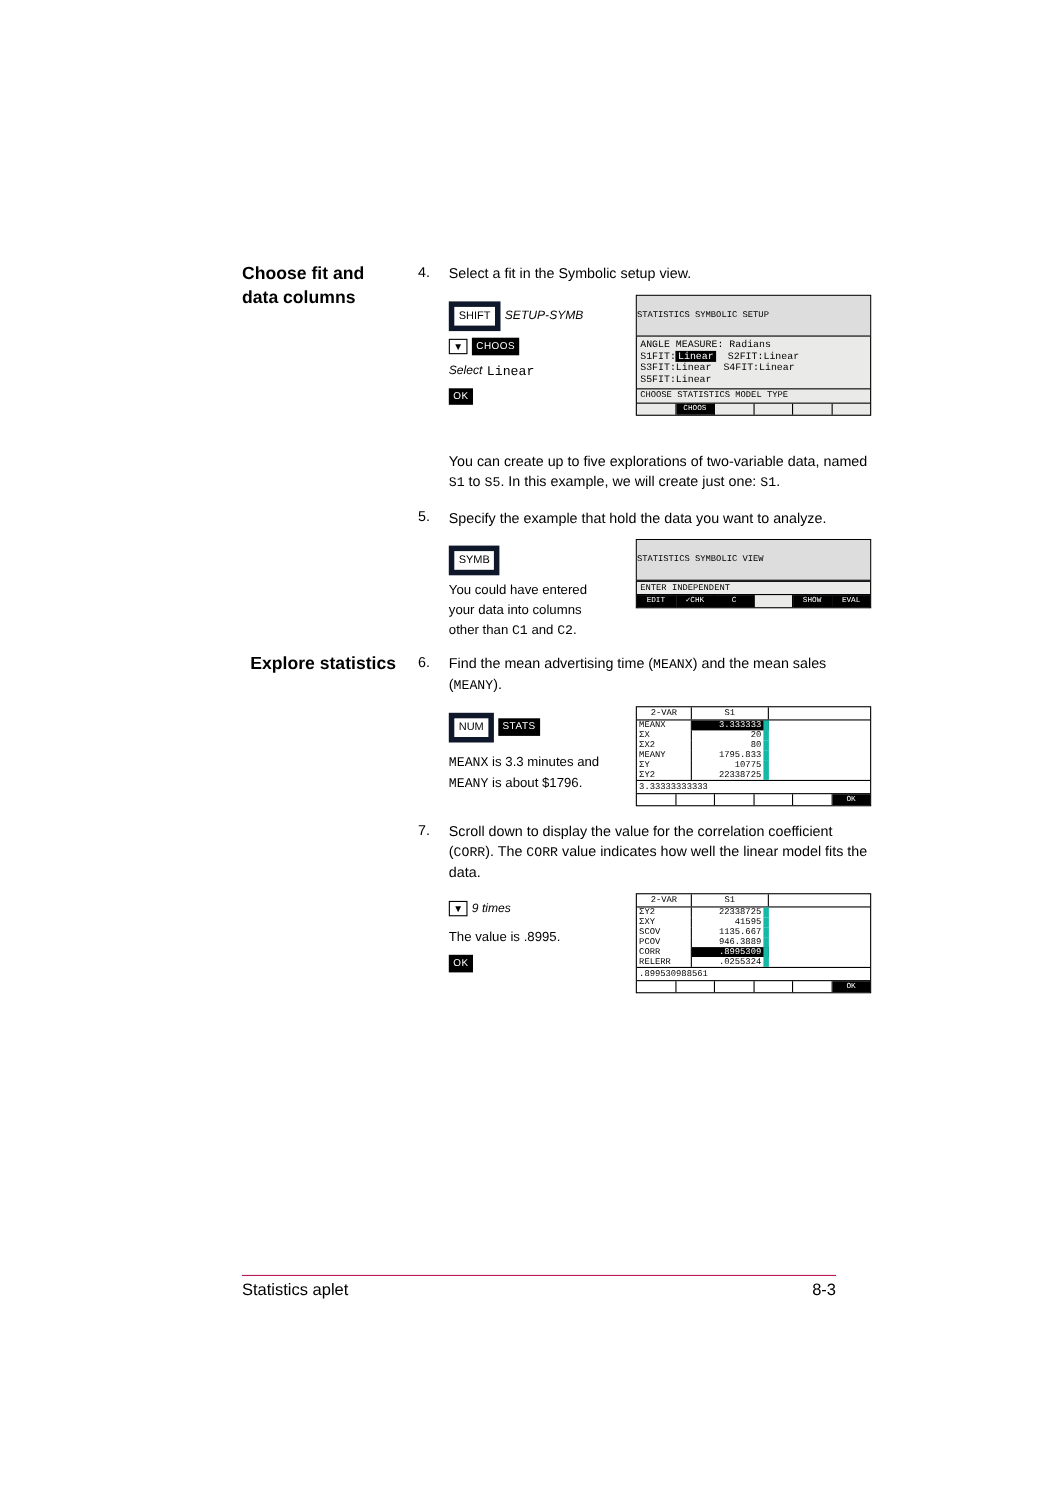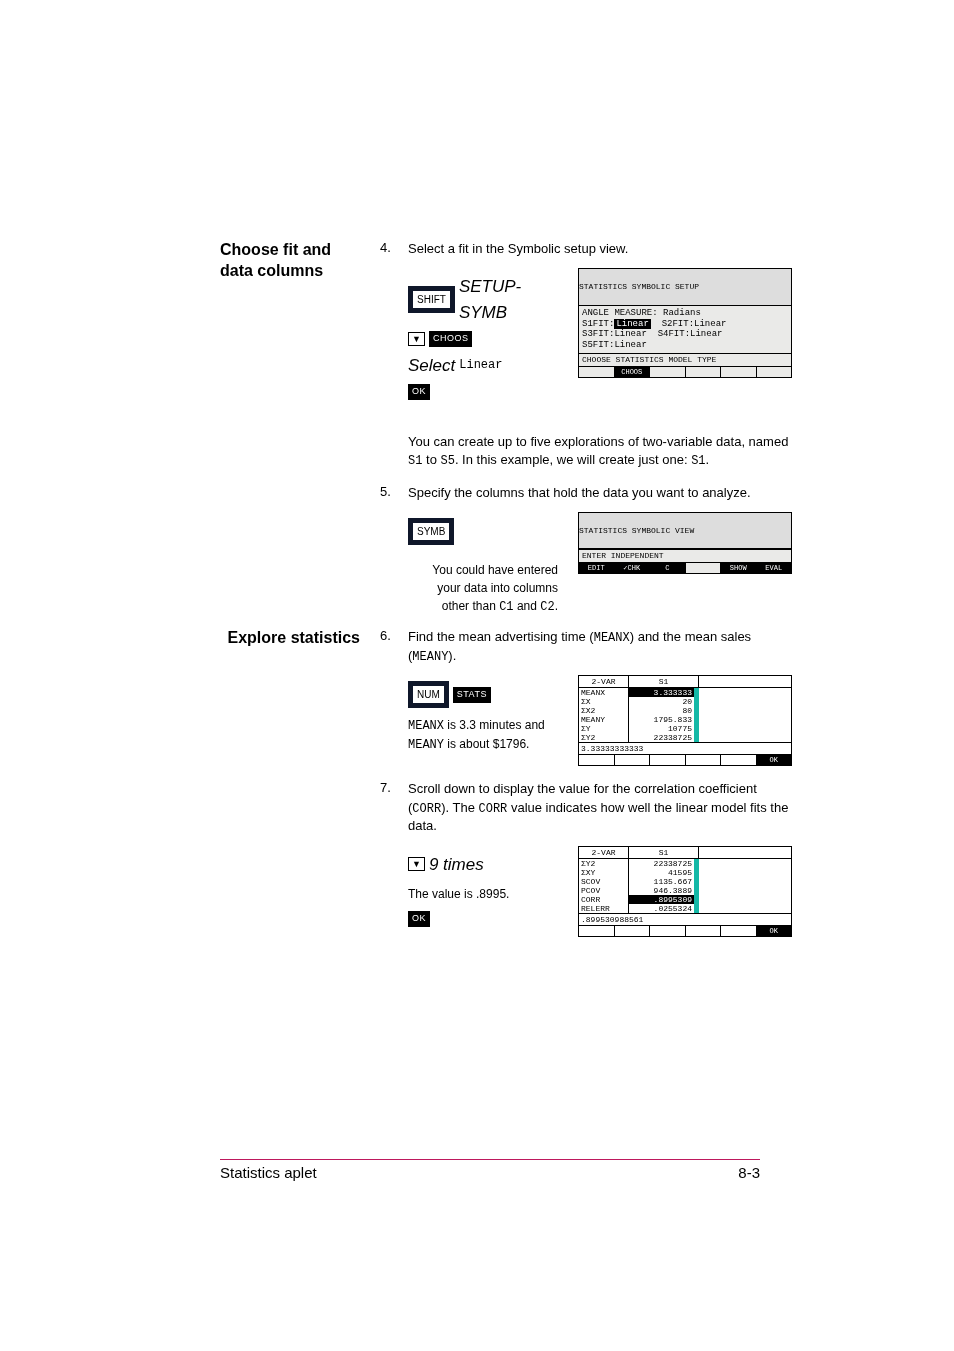--- a/index.html
+++ b/index.html
@@ -59,21 +59,21 @@
       font-family: Arial, sans-serif;
       letter-spacing: 0.5px;
     }
     .key-arrow {
       display: inline-block;
       border: 1px solid #000;
       font-size: 9px;
       padding: 0 3px;
       line-height: 12px;
     }
-    .ital { font-style: italic; font-size: 17px; }
+    .ital { font-style: italic; font-size: 11px; }
     .mono { font-family: "Courier New", monospace; font-size: 12px; }
     .after-text { line-height: 1.4; margin-top: 14px; margin-bottom: 14px; }
     .keys-and-screen {
       display: flex;
       gap: 20px;
       margin-top: 8px;
       align-items: flex-start;
     }
     .keys-col { width: 150px; font-size: 12px; line-height: 1.5; }
     .screen {
@@ -192,29 +192,29 @@
           </div>
         </div>
       </div>
 
       <div class="after-text" style="margin-left:28px;margin-top:33px;">
         <span>You can create up to five explorations of two-variable data, named </span><span class="mono">S1</span><span> to </span><span class="mono">S5</span><span>. In this example, we will create just one: </span><span class="mono">S1</span><span>.</span>
       </div>
 
       <div class="step">
         <div class="step-num">5.</div>
-        <div class="step-body">Specify the columns that hold the data you want to analyze.</div>
+        <div class="step-body">Specify the example that hold the data you want to analyze.</div>
       </div>
 
       <div class="keys-and-screen" style="margin-left:28px;">
         <div class="keys-col">
           <div class="key-row">
               <span class="key-soft">SYMB</span>
             </div>
-          <div style="margin-top:16px;text-align:right;">
+          <div style="margin-top:4px;">
             <span>You could have entered your data into columns other than </span><span class="mono">C1</span><span> and </span><span class="mono">C2</span><span>.</span>
           </div>
         </div>
 
         <div class="screen">
           <div class="screen-title">STATISTICS SYMBOLIC VIEW</div>
           <div class="screen-rule">ENTER INDEPENDENT</div>
           <div class="screen-soft">
             <span>EDIT</span>
               <span>✓CHK</span>

